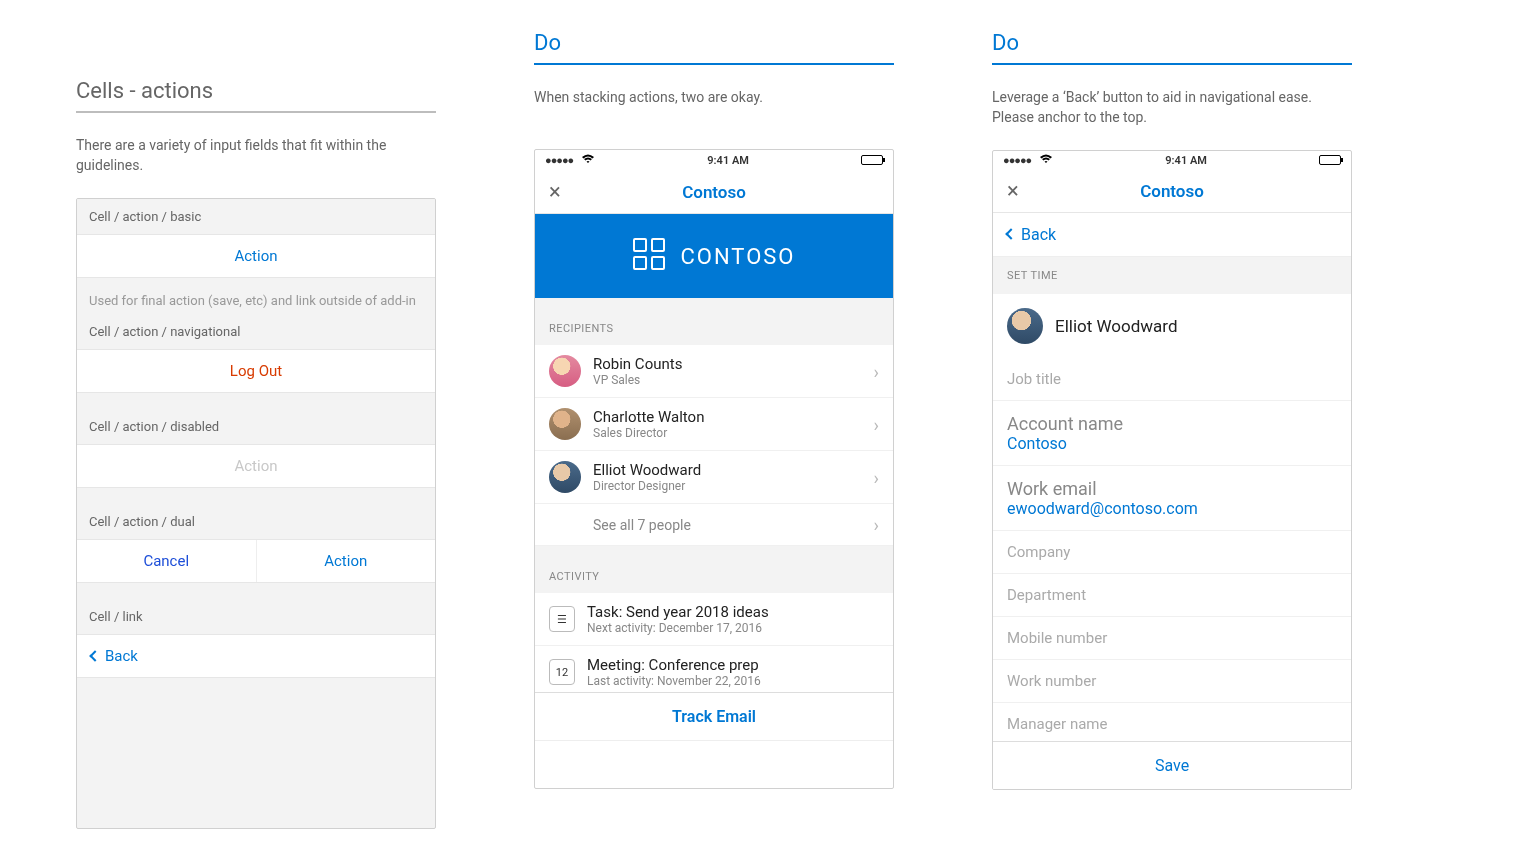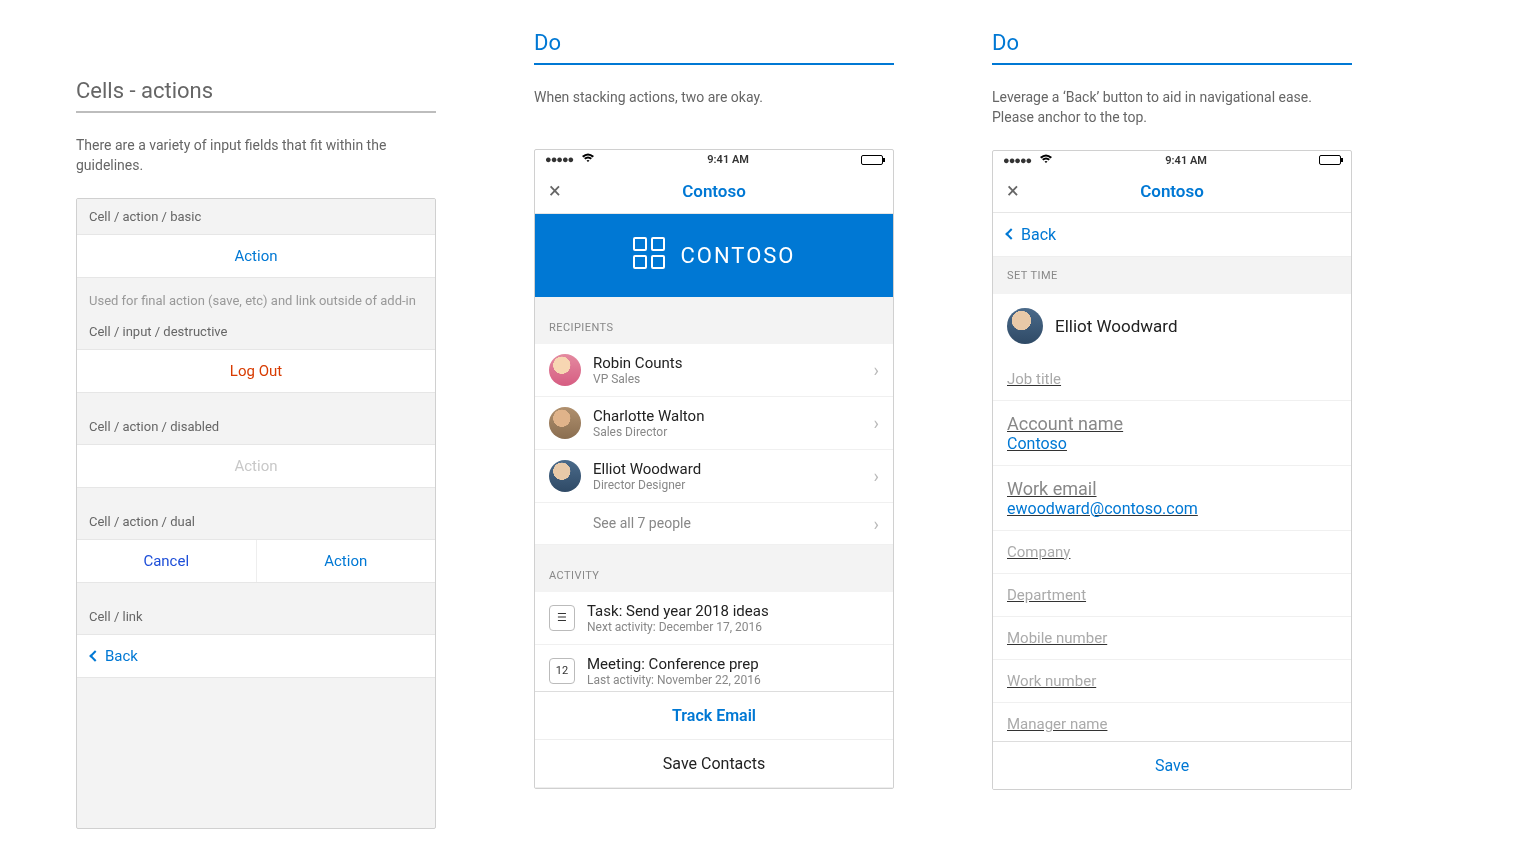--- a/index.html
+++ b/index.html
@@ -188,21 +188,20 @@
     }
     .section-head.inline {
       padding: 12px 14px;
     }
     .person-row { display: flex; align-items: center; gap: 12px; padding: 14px; }
     .person-row .avatar { width: 36px; height: 36px; border-radius: 50%; flex: 0 0 36px; }
     .person-row .name { font-size: 17px; color: #222; }
     .field {
       padding: 12px 14px;
       border-bottom: 1px solid #f0f0f0;
-      text-decoration: underline;
     }
     .field .lab { font-size: 18px; color: #888; }
     .field .val { font-size: 16px; }
     .field .val.link { color: #0078d4; }
     .field.empty .lab { font-size: 15px; color: #aaa; }
     .bottom-action {
       position: absolute; left: 0; right: 0; bottom: 0;
       text-align: center; padding: 14px 0;
       color: #0078d4; font-size: 16px;
       background: #fff; border-top: 1px solid #ddd;
@@ -231,21 +230,21 @@
         <hr>
       </div>
     </div>
     <div class="desc">There are a variety of input fields that fit within the guidelines.</div>
 
     <div class="panel">
       <div class="label-cell">Cell / action / basic</div>
       <div class="action-cell blue">Action</div>
 
       <div class="label-cell helper">Used for final action (save, etc) and link outside of add-in</div>
-      <div class="label-cell" style="padding-top:2px;">Cell / input / destructive</div>
+      <div class="label-cell" style="padding-top:2px;">Cell / action / navigational</div>
       <div class="action-cell red">Log Out</div>
 
       <div class="label-cell" style="padding-top:26px;">Cell / action / disabled</div>
       <div class="action-cell disabled">Action</div>
 
       <div class="label-cell" style="padding-top:26px;">Cell / action / dual</div>
       <div class="dual">
         <div class="cancel">Cancel</div>
         <div class="act">Action</div>
       </div>
@@ -341,21 +340,20 @@
       <div class="list-row icon" style="border-bottom:none;">
         <span class="avatar">12</span>
         <span class="body">
           <div class="t1">Meeting: Conference prep</div>
           <div class="t2">Last activity: November 22, 2016</div>
         </span>
       </div>
 
       <div class="stack-actions" style="margin-top:-6px;">
         <div class="row primary">Track Email</div>
-        <div class="row secondary">Save Contacts</div>
       </div>
     </div>
   </div>
 
   <div class="col">
     <div class="col-head">
       <div class="blue">
         <h2>Do</h2>
         <hr>
       </div>

